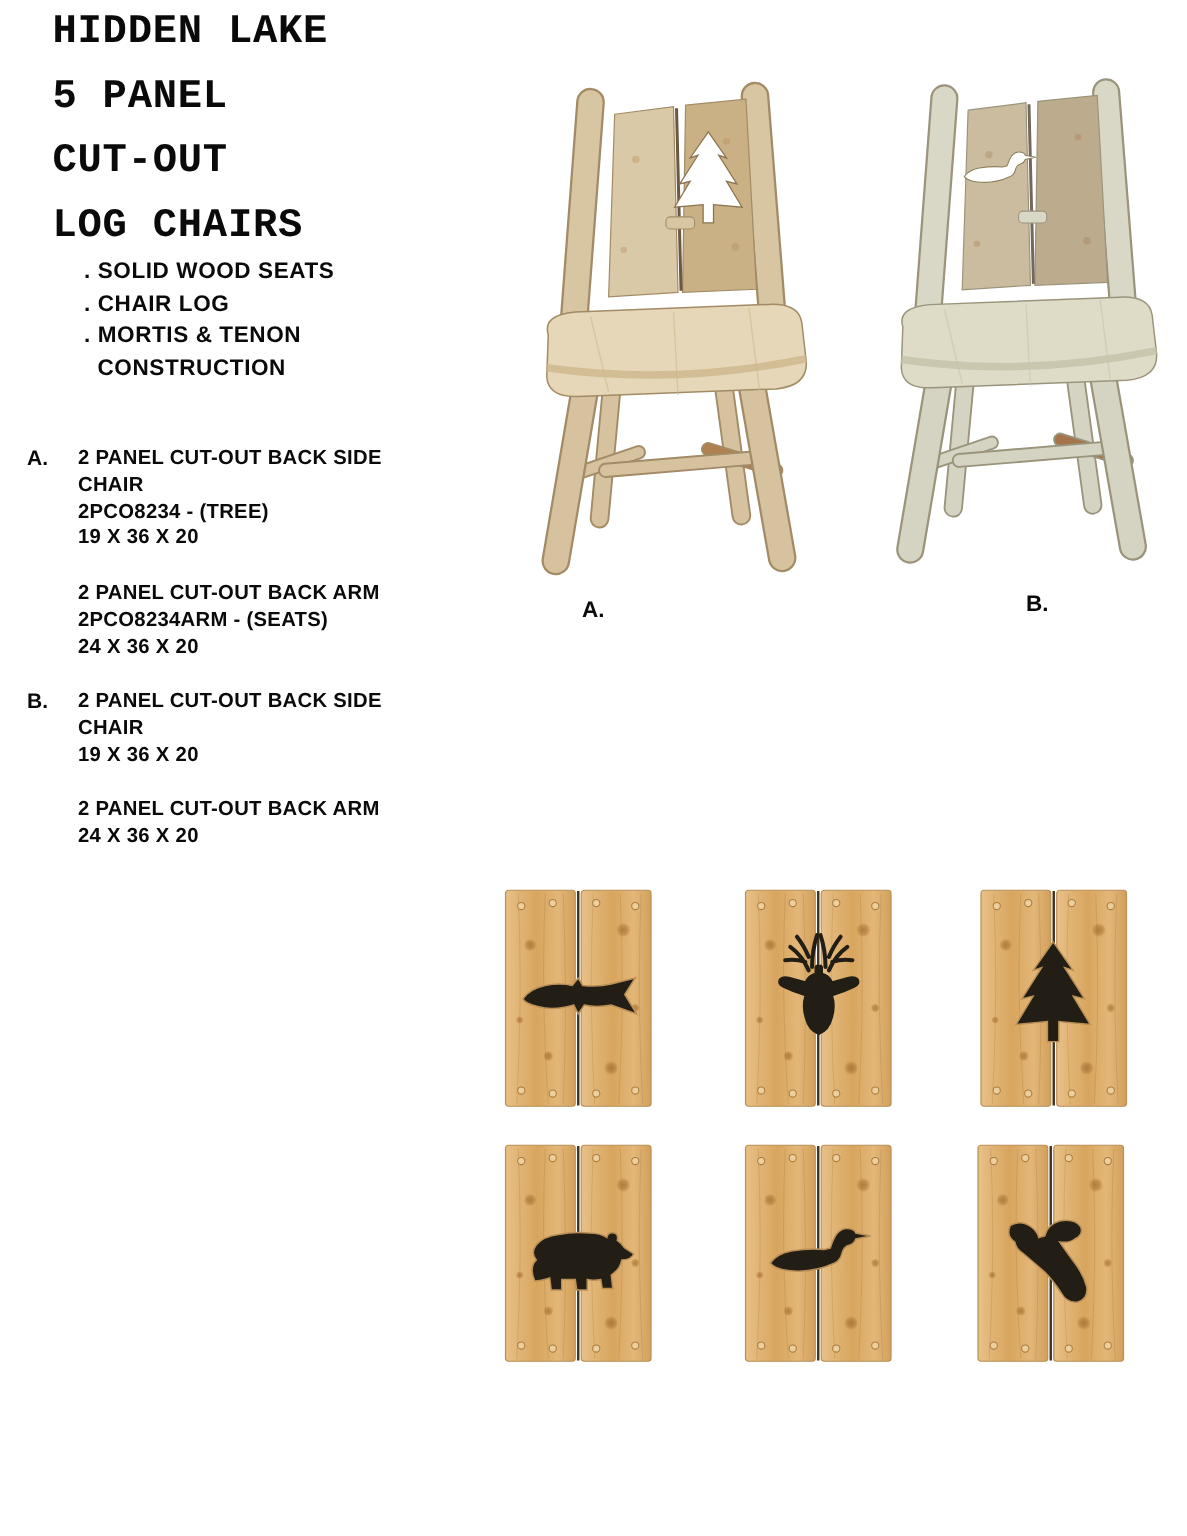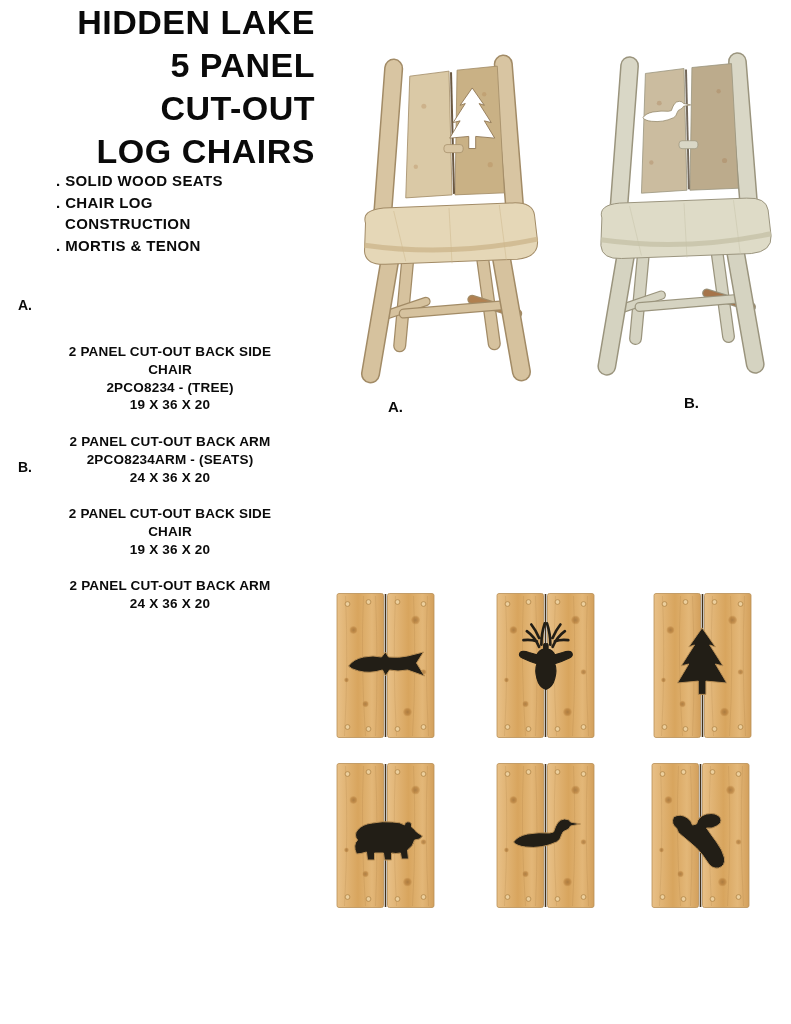--- a/index.html
+++ b/index.html
@@ -4,37 +4,38 @@
 <style>
   html,body{margin:0;padding:0;background:#ffffff;}
   .page{
     position:relative;width:791px;height:1024px;background:#ffffff;
     font-family:"Liberation Sans","DejaVu Sans",sans-serif;
     color:#0a0a0a;overflow:hidden;
   }
   
   .title-block{
     position:absolute;left:35px;top:1px;width:280px;
-    font-size:34px;line-height:43px;font-weight:bold;text-align:right;
+    font-size:27px;line-height:43px;font-weight:bold;text-align:left;
     letter-spacing:.5px;
+    font-family:Liberation Mono, monospace;
   }
   .features{
     position:absolute;left:56px;top:170px;width:260px;
     font-size:15px;line-height:21.6px;font-weight:bold;letter-spacing:.4px;
   }
   .feature-cont{padding-left:9px;}
   .product{position:absolute;left:0;width:320px;}
   .product-a{top:296px;}
   .product-b{top:458px;}
   .product-label{
     position:absolute;left:18px;top:1px;font-size:14px;font-weight:bold;
   }
   .product-lines{
-    position:absolute;left:52px;top:0;width:236px;text-align:center;
-    font-size:13.5px;line-height:17.8px;font-weight:bold;letter-spacing:.2px;margin-top:47px;
+    position:absolute;left:52px;top:0;width:236px;text-align:left;
+    font-size:13.5px;line-height:17.8px;font-weight:bold;letter-spacing:.2px;
   }
   .variant-block + .variant-block{margin-top:19px;}
   
   .fig{position:absolute;}
   .chair-a-fig{left:353px;top:46px;width:192px;height:340px;}
   .chair-b-fig{left:590px;top:40px;width:188px;height:342px;}
   .chair-label{position:absolute;font-size:15px;font-weight:bold;}
   .chair-label-a{left:388px;top:398px;}
   .chair-label-b{left:684px;top:394px;}
   .panel{position:absolute;width:101px;height:147px;}
@@ -156,22 +157,22 @@
   <header class="title-block">
     <div class="title-line">HIDDEN LAKE</div>
     <div class="title-line">5 PANEL</div>
     <div class="title-line">CUT-OUT</div>
     <div class="title-line">LOG CHAIRS</div>
   </header>
 
   <div class="features">
     <div class="feature-line">. SOLID WOOD SEATS</div>
     <div class="feature-line">. CHAIR LOG</div>
+    <div class="feature-line">. MORTIS &amp; TENON</div>
     <div class="feature-line feature-cont">CONSTRUCTION</div>
-    <div class="feature-line">. MORTIS &amp; TENON</div>
   </div>
 
   <section class="product product-a">
     <span class="product-label">A.</span>
     <div class="product-lines">
       <div class="variant-block">
         <div>2 PANEL CUT-OUT BACK SIDE</div>
         <div>CHAIR</div>
         <div>2PCO8234 - (TREE)</div>
         <div>19 X 36 X 20</div>

